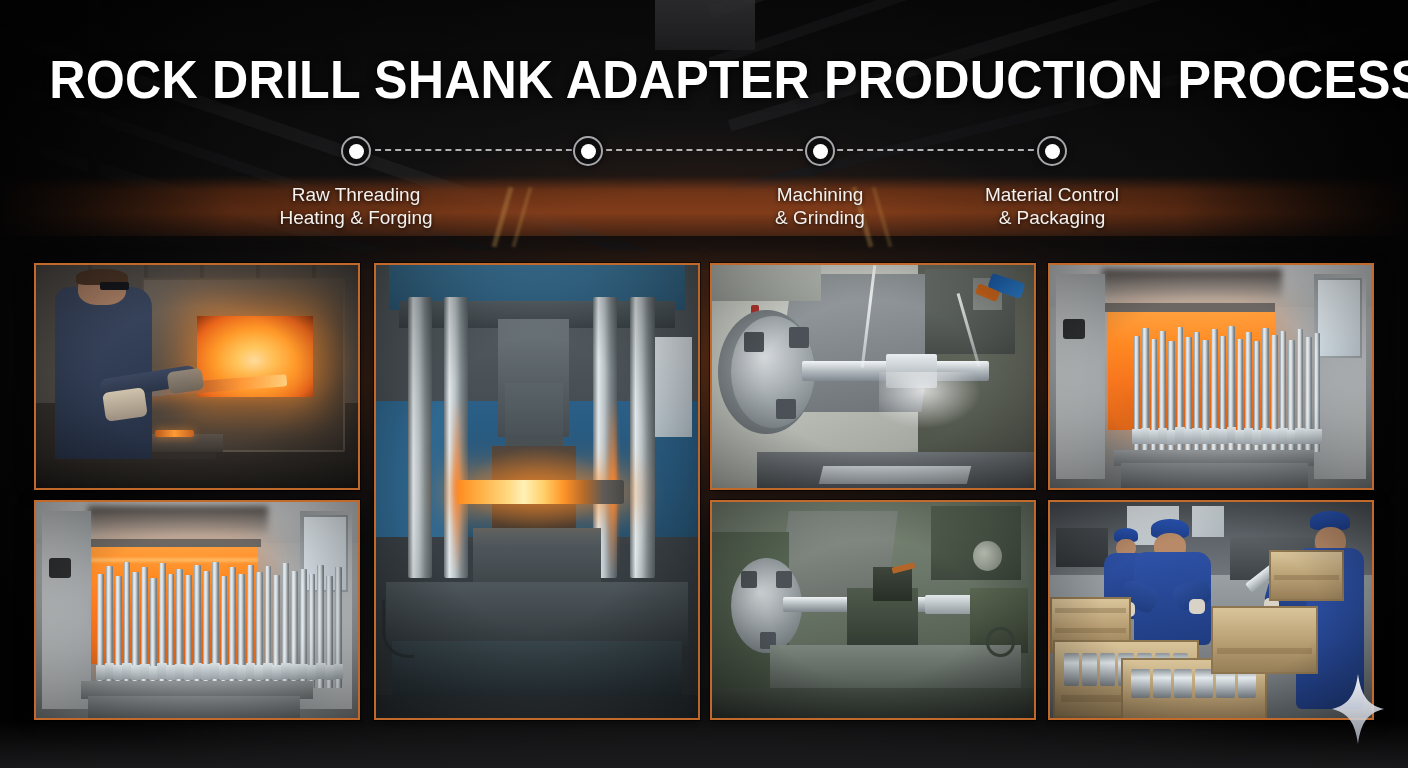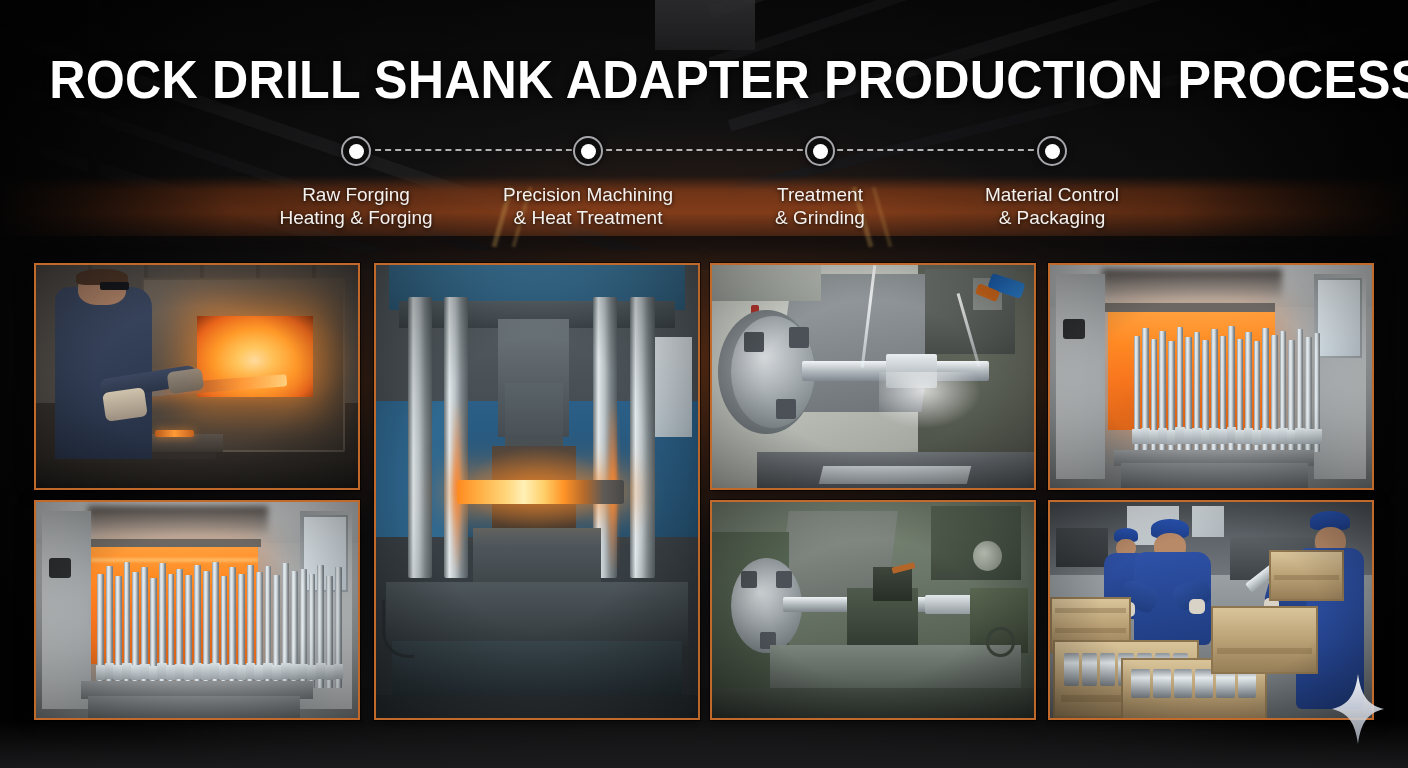--- a/index.html
+++ b/index.html
@@ -264,41 +264,37 @@
 
   <div class="timeline">
     <div class="tl-track"></div>
     <div class="tl-steps">
 
       <div class="tl-step">
         <div class="tl-dot">
             <i></i>
           </div>
         <div class="tl-label">
-          <div>Raw Forging</div>
+          <div>Raw Threading</div>
           <div>Heating &amp; Forging</div>
         </div>
+      </div>
+
+      <div class="tl-step">
+        <div class="tl-dot">
+            <i></i>
+          </div>
       </div>
 
       <div class="tl-step">
         <div class="tl-dot">
             <i></i>
           </div>
         <div class="tl-label">
-          <div>Precision Machining</div>
-          <div>&amp; Heat Treatment</div>
-        </div>
-      </div>
-
-      <div class="tl-step">
-        <div class="tl-dot">
-            <i></i>
-          </div>
-        <div class="tl-label">
-          <div>Treatment</div>
+          <div>Machining</div>
           <div>&amp; Grinding</div>
         </div>
       </div>
 
       <div class="tl-step">
         <div class="tl-dot">
             <i></i>
           </div>
         <div class="tl-label">
           <div>Material Control</div>

